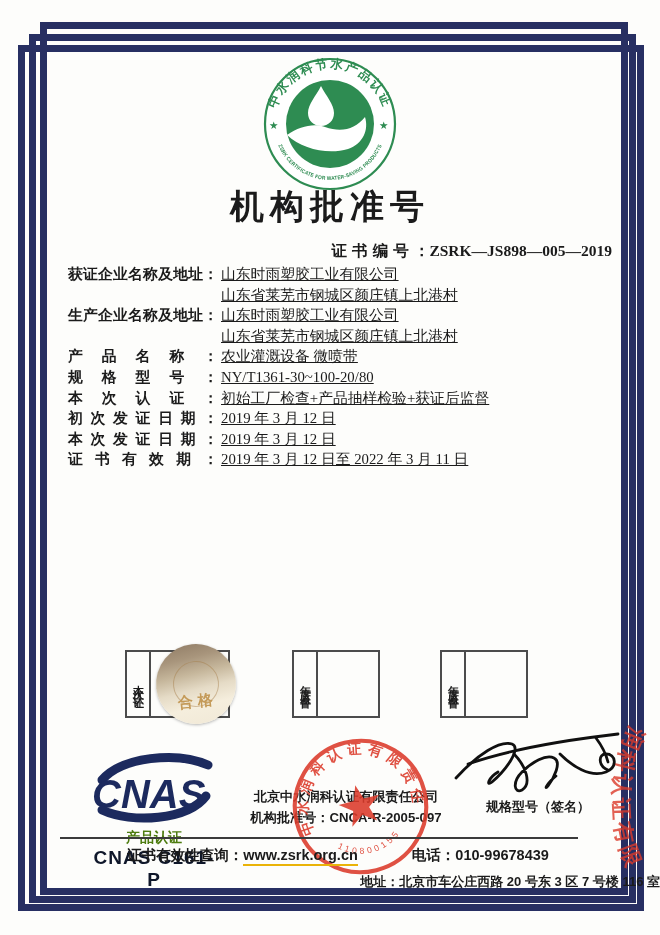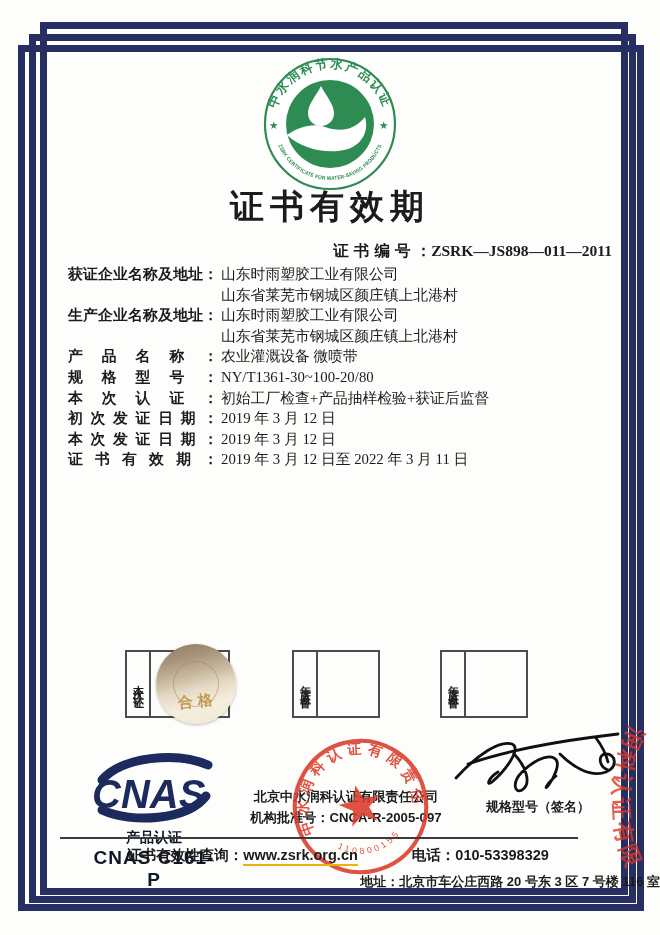--- a/index.html
+++ b/index.html
@@ -14,41 +14,41 @@
   .logo{position:absolute;left:262px;top:56px;width:136px;height:136px;}
   .title{position:absolute;top:184px;left:0;right:0;text-align:center;
          font-family:"Liberation Sans","DejaVu Sans",sans-serif;
          font-weight:bold;font-size:34px;letter-spacing:6px;}
   .certno{position:absolute;top:241px;right:48px;font-size:15.5px;font-weight:bold;white-space:nowrap;}
   .certno .cl{display:inline-block;width:98px;text-align:justify;text-align-last:justify;margin-right:0;}
   
   .fields{position:absolute;left:68px;top:264px;width:556px;font-size:14.8px;}
   .frow{display:flex;line-height:20.6px;}
   .flabel{flex:0 0 150px;font-weight:bold;text-align:justify;text-align-last:justify;}
-  .fvalue{flex:1;padding-left:3px;white-space:nowrap;}
+  .fvalue{flex:1;padding-left:3px;white-space:nowrap;text-decoration:underline;}
   .statement{position:absolute;left:60px;top:494px;width:556px;font-size:14.8px;
              line-height:25.5px;text-indent:2em;text-align:justify;}
   
   .sbox{position:absolute;border:2px solid #4c4c4c;height:64px;display:flex;background:transparent;}
   .sbox1{left:125px;top:650px;width:101px;}
   .sbox2{left:292px;top:650px;width:84px;}
   .sbox3{left:440px;top:650px;width:84px;}
   .sbox-side{width:22px;border-right:2px solid #4c4c4c;display:flex;align-items:center;justify-content:center;}
   .sbox-side span{writing-mode:vertical-rl;text-orientation:upright;font-size:11px;letter-spacing:4px;
                   font-family:"Liberation Sans",sans-serif;font-weight:bold;}
   .sticker{position:absolute;left:156px;top:644px;width:80px;height:80px;border-radius:50%;
            background:linear-gradient(172deg,#917d66 0%,#a8957c 20%,#c6b79c 38%,#e5dbc6 56%,#f5eedd 75%,#f1e9d7 100%);
            box-shadow:0 1px 3px rgba(0,0,0,.28);transform:rotate(-6deg);}
   .sticker::before{content:"";position:absolute;inset:17px;border-radius:50%;border:1.5px solid rgba(165,125,70,.45);}
   .sticker span{position:absolute;bottom:13px;left:0;right:0;text-align:center;color:#c49a58;
                 font-family:"Liberation Sans",sans-serif;font-weight:bold;font-size:15px;letter-spacing:5px;}
   
   .cnas{position:absolute;left:84px;top:750px;width:140px;text-align:center;
         font-family:"Liberation Sans","DejaVu Sans",sans-serif;color:#1c2a5e;}
-  .cnas-l1{font-size:14px;font-weight:bold;color:#0f172a;margin-top:1px;}
+  .cnas-l1{font-size:14px;font-weight:bold;color:#4d7c0f;margin-top:1px;}
   .cnas-l2{font-size:19px;font-weight:bold;letter-spacing:1px;color:#0f172a;}
   .issuer{position:absolute;left:228px;top:786px;width:236px;text-align:center;font-size:13.2px;
           font-weight:bold;line-height:21px;font-family:"Liberation Sans",sans-serif;}
   .stamp-main{position:absolute;left:283px;top:729px;width:155px;height:155px;opacity:.88;}
   .stamp-edge{position:absolute;left:596px;top:712px;width:64px;height:178px;opacity:.8;}
   .sig{position:absolute;left:443px;top:724px;width:190px;text-align:center;}
   .sig-caption{font-size:13px;font-weight:bold;font-family:"Liberation Sans",sans-serif;margin-top:-2px;}
   .sep{position:absolute;left:60px;top:837px;width:518px;border-top:2px solid #3b3b3b;}
   .query{position:absolute;left:60px;top:846px;width:556px;display:flex;justify-content:center;gap:54px;
          font-size:14.5px;font-weight:bold;font-family:"Liberation Sans",sans-serif;white-space:nowrap;}
@@ -75,23 +75,23 @@
       <textPath href="#arc-top" startOffset="50%" text-anchor="middle">中水润科节水产品认证</textPath>
     </text>
     <path id="arc-bottom" d="M 15.4 87.2 A 56 56 0 0 0 120.6 87.2" fill="none"></path>
     <text font-size="5.4" font-weight="bold" fill="#2e8c52" letter-spacing="0.2" font-family="Liberation Sans, sans-serif">
       <textPath href="#arc-bottom" startOffset="50%" text-anchor="middle" textLength="132" lengthAdjust="spacingAndGlyphs">ZSRK CERTIFICATE FOR WATER-SAVING PRODUCTS</textPath>
     </text>
     <text x="7" y="73" font-size="10.5" fill="#2e8c52">★</text>
     <text x="117" y="73" font-size="10.5" fill="#2e8c52">★</text>
   </svg>
 
-  <div class="title">证书有效期</div>
+  <div class="title">机构批准号</div>
   <div class="certno">
-    <span class="cl">证书编号：</span><span>ZSRK—JS898—011—2011</span>
+    <span class="cl">证书编号：</span><span>ZSRK—JS898—005—2019</span>
   </div>
 
   <div class="fields">
     <div class="frow">
       <span class="flabel">获证企业名称及地址：</span>
       <span class="fvalue">山东时雨塑胶工业有限公司</span>
     </div>
     <div class="frow">
       <span class="flabel"></span>
       <span class="fvalue">山东省莱芜市钢城区颜庄镇上北港村</span>
@@ -199,18 +199,18 @@
     </svg>
     <div class="sig-caption">规格型号（签名）</div>
   </div>
 
   <div class="sep"></div>
   <div class="query">
     <span>
       <span>证书有效性查询：</span><span class="ulink">www.zsrk.org.cn</span>
     </span>
     <span>
-      <span>电话：</span><span>010-53398329</span>
+      <span>电话：</span><span>010-99678439</span>
     </span>
   </div>
   <div class="addr">地址：北京市车公庄西路 20 号东 3 区 7 号楼 116 室</div>
 
 </div>
 
 </body></html>

